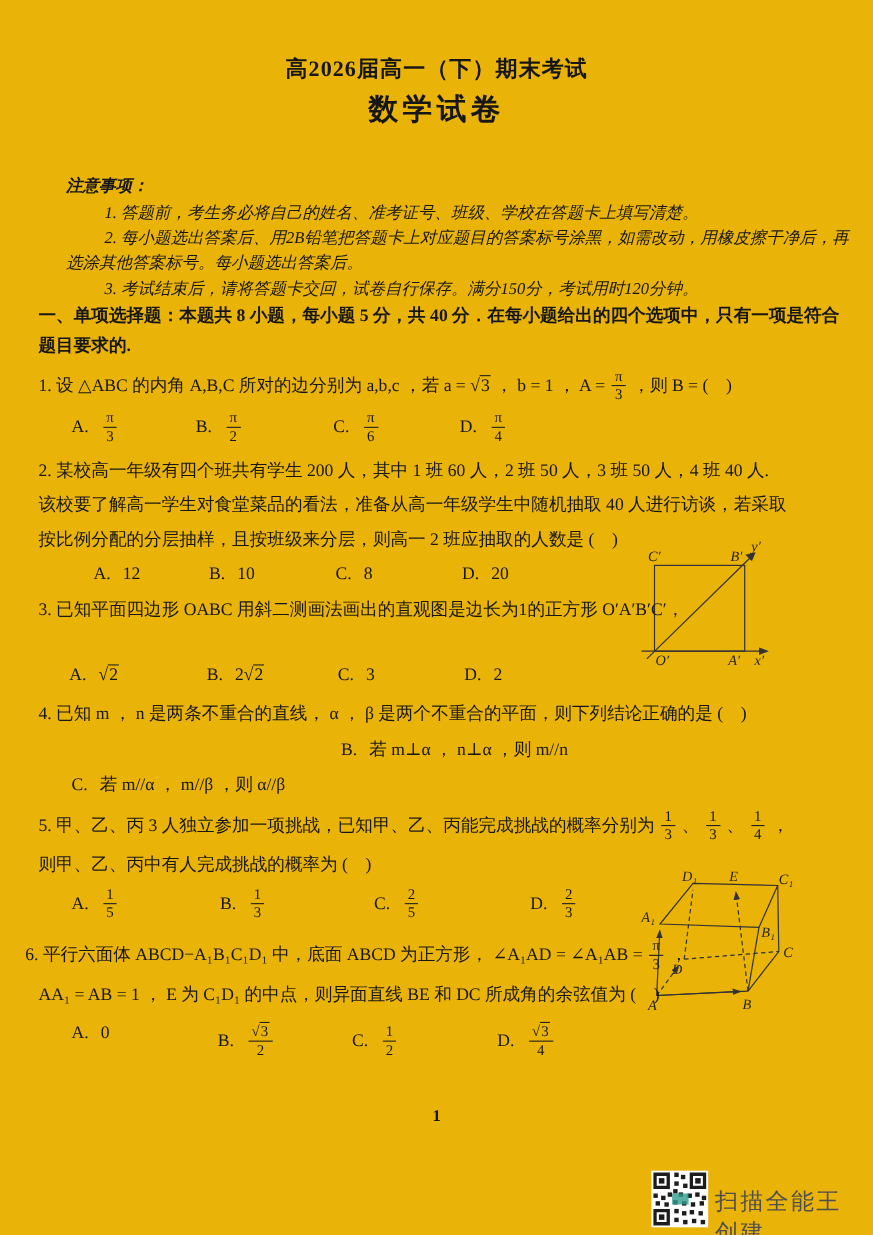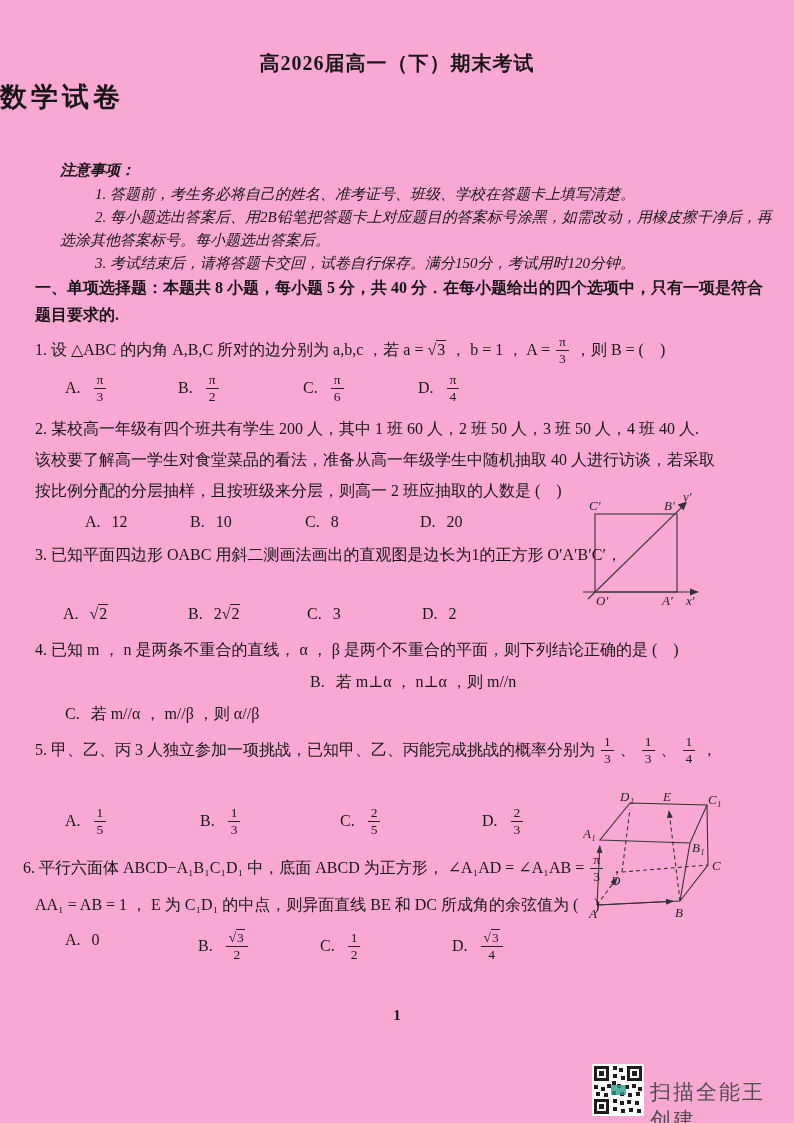--- a/index.html
+++ b/index.html
@@ -1,20 +1,20 @@
 <!DOCTYPE html>
 <html><head>
 <meta charset="utf-8">
 <style>
   html,body{margin:0;padding:0;background:#ffffff;}
-  .page{position:relative;width:794px;height:1123px;background:#f9a8d4;overflow:hidden;
+  .page{position:relative;width:794px;height:1123px;background:#eab308;overflow:hidden;
         font-family:"Liberation Serif","DejaVu Serif","DejaVu Sans",serif;color:#161616;}
   .line{position:absolute;white-space:pre;font-size:16px;line-height:1.3;}
   .title{left:0;right:0;text-align:center;top:50px;font-size:20px;font-weight:bold;letter-spacing:1px;}
-  .subtitle{left:0;right:0;top:82px;font-size:27px;font-weight:bold;letter-spacing:4px;font-family:Liberation Mono, monospace;}
+  .subtitle{left:0;right:0;text-align:center;top:82px;font-size:27px;font-weight:bold;letter-spacing:4px;}
   .notice{font-size:15px;font-style:italic;}
   .bold{font-weight:bold;}
   .opt{position:absolute;white-space:pre;font-size:16px;line-height:1.3;}
   .olabel{margin-right:11px;}
   .frac{display:inline-block;vertical-align:-0.55em;text-align:center;font-size:13.5px;line-height:1.15;margin:0 2px;}
   .fn{display:block;border-bottom:1px solid #222;padding:0 3px;}
   .fd{display:block;}
   .sqrt{white-space:nowrap;}
   .rad{border-top:1.2px solid #222;padding:0 1px;}
   .fig{position:absolute;}
@@ -76,20 +76,21 @@
   <div class="opt" style="left:63px;top:604px"><span class="olabel">A.</span><span><span class="sqrt">√<span class="rad">2</span></span></span></div>
   <div class="opt" style="left:188px;top:604px"><span class="olabel">B.</span><span>2<span class="sqrt">√<span class="rad">2</span></span></span></div>
   <div class="opt" style="left:307px;top:604px"><span class="olabel">C.</span><span>3</span></div>
   <div class="opt" style="left:422px;top:604px"><span class="olabel">D.</span><span>2</span></div>
 
   <div class="line" style="left:35px;top:640px">4. 已知 m ， n 是两条不重合的直线， α ， β 是两个不重合的平面，则下列结论正确的是 (    )</div>
   <div class="opt" style="left:310px;top:672px"><span class="olabel">B.</span><span>若 m⊥α ， n⊥α ，则 m//n</span></div>
   <div class="opt" style="left:65px;top:704px"><span class="olabel">C.</span><span>若 m//α ， m//β ，则 α//β</span></div>
 
   <div class="line" style="left:35px;top:734px">5. 甲、乙、丙 3 人独立参加一项挑战，已知甲、乙、丙能完成挑战的概率分别为 <span class="frac"><span class="fn">1</span><span class="fd">3</span></span> 、 <span class="frac"><span class="fn">1</span><span class="fd">3</span></span> 、 <span class="frac"><span class="fn">1</span><span class="fd">4</span></span> ，</div>
+  <div class="line" style="left:35px;top:777px">则甲、乙、丙中有人完成挑战的概率为 (    )</div>
   <div class="opt" style="left:65px;top:805px"><span class="olabel">A.</span><span><span class="frac"><span class="fn">1</span><span class="fd">5</span></span></span></div>
   <div class="opt" style="left:200px;top:805px"><span class="olabel">B.</span><span><span class="frac"><span class="fn">1</span><span class="fd">3</span></span></span></div>
   <div class="opt" style="left:340px;top:805px"><span class="olabel">C.</span><span><span class="frac"><span class="fn">2</span><span class="fd">5</span></span></span></div>
   <div class="opt" style="left:482px;top:805px"><span class="olabel">D.</span><span><span class="frac"><span class="fn">2</span><span class="fd">3</span></span></span></div>
 
   <svg class="fig" style="left:583px;top:792px" width="208" height="132" viewBox="0 0 208 132">
     <defs>
       <marker id="ah" markerWidth="10" markerHeight="8" refX="7" refY="3" orient="auto" markerUnits="userSpaceOnUse">
         <path d="M0,0 L8,3 L0,6 Z" fill="#333"></path>
       </marker>

